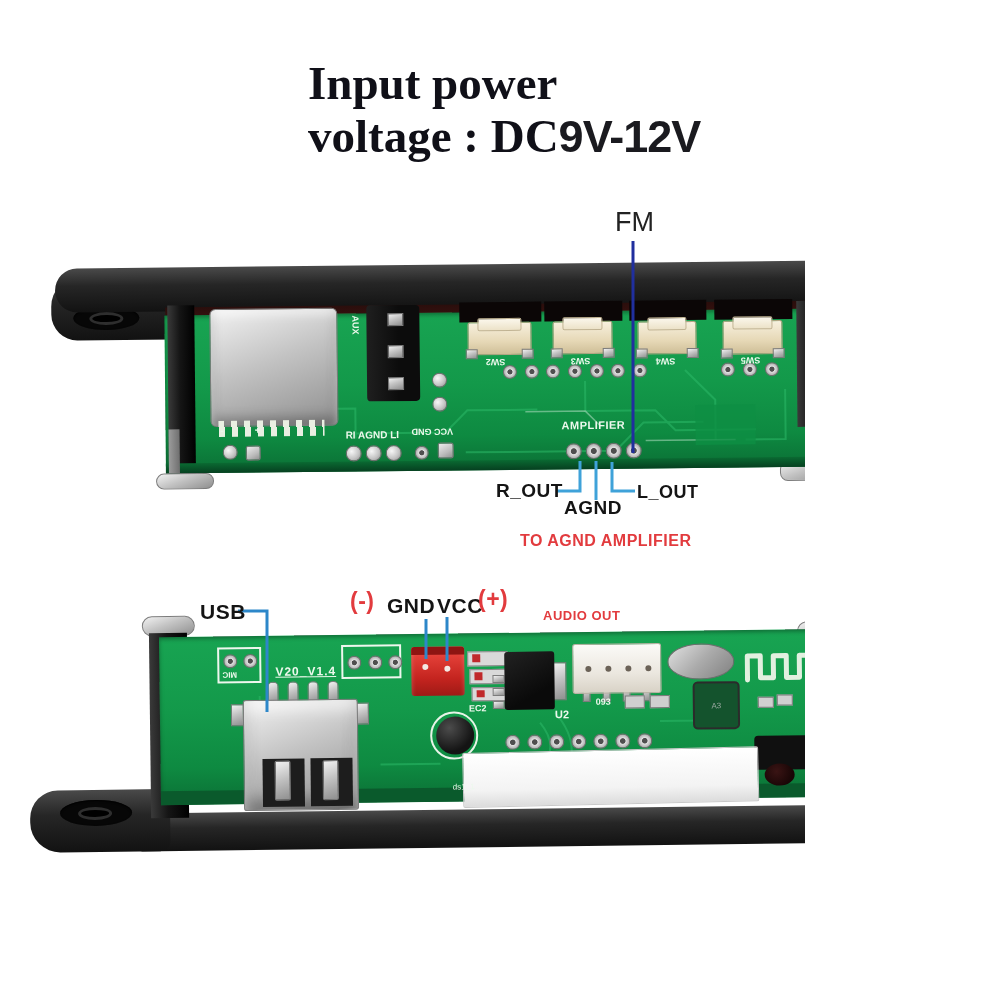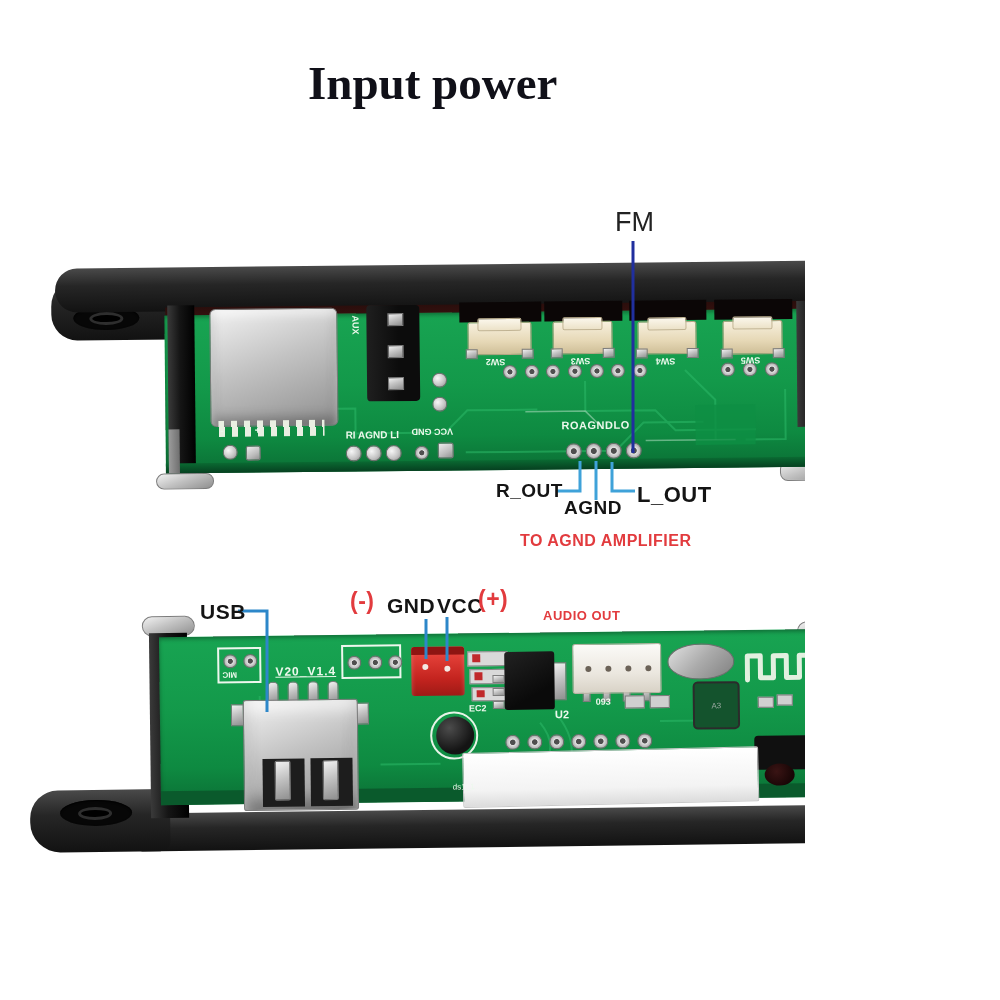--- a/index.html
+++ b/index.html
@@ -25,20 +25,23 @@
   .mir{transform:rotate(180deg);}
   svg{display:block;}
 </style>
 </head>
 <body>
 
 <div class="canvas">
 
   <div class="abs" style="left:308px;top:56px;">
     <div style="font-family:'Liberation Serif',serif;font-weight:bold;font-size:47px;color:#101018;line-height:54px;">Input power</div>
+    <div style="line-height:52px;white-space:nowrap;">
+      <span style="font-family:'Liberation Serif',serif;font-weight:bold;font-size:47px;color:#101018;">voltage : DC</span><span style="font-family:'Liberation Sans',sans-serif;font-weight:600;font-size:45px;color:#1a1a1f;letter-spacing:-1px;">9V-12V</span>
+    </div>
   </div>
 
   <div class="abs" style="left:48px;top:258px;width:904px;height:240px;transform:rotate(-0.6deg);">
 
     <div class="abs frame" style="left:4px;top:14px;width:132px;height:64px;border-radius:30px 8px 12px 26px;z-index:1;">
       <div class="abs hole" style="left:22px;top:30px;width:66px;height:24px;">
         <div class="abs ring" style="left:16px;top:6px;width:34px;height:13px;"></div>
       </div>
     </div>
     <div class="abs frame" style="left:778px;top:6px;width:120px;height:68px;border-radius:8px 30px 26px 12px;z-index:1;">
@@ -121,21 +124,21 @@
     <div class="abs pad2" style="left:477px;top:107px;width:14px;height:14px;z-index:6;"></div>
     <div class="abs pad2" style="left:498px;top:107px;width:14px;height:14px;z-index:6;"></div>
     <div class="abs pad2" style="left:520px;top:107px;width:14px;height:14px;z-index:6;"></div>
     <div class="abs pad2" style="left:542px;top:107px;width:14px;height:14px;z-index:6;"></div>
     <div class="abs pad2" style="left:563px;top:107px;width:14px;height:14px;z-index:6;"></div>
     <div class="abs pad2" style="left:585px;top:107px;width:14px;height:14px;z-index:6;"></div>
     <div class="abs pad2" style="left:673px;top:107px;width:14px;height:14px;z-index:6;"></div>
     <div class="abs pad2" style="left:695px;top:107px;width:14px;height:14px;z-index:6;"></div>
     <div class="abs pad2" style="left:717px;top:107px;width:14px;height:14px;z-index:6;"></div>
 
-    <div class="abs silk" style="left:513px;top:162px;font-size:11px;letter-spacing:.5px;z-index:7;">ROAGNDLO</div>
+    <div class="abs silk" style="left:513px;top:162px;font-size:11px;letter-spacing:.5px;z-index:7;">AMPLIFIER</div>
     <div class="abs pad2" style="left:517px;top:186px;width:16px;height:16px;z-index:6;"></div>
     <div class="abs pad2" style="left:537px;top:186px;width:16px;height:16px;z-index:6;"></div>
     <div class="abs pad2" style="left:557px;top:186px;width:16px;height:16px;z-index:6;"></div>
     <div class="abs pad2" style="left:577px;top:186px;width:16px;height:16px;z-index:6;"></div>
 
     <div class="abs silk" style="left:297px;top:170px;font-size:10px;z-index:7;">RI AGND LI</div>
     <div class="abs pad" style="left:297px;top:186px;width:16px;height:16px;z-index:6;"></div>
     <div class="abs pad" style="left:317px;top:186px;width:16px;height:16px;z-index:6;"></div>
     <div class="abs pad" style="left:337px;top:186px;width:16px;height:16px;z-index:6;"></div>
     <div class="abs silk mir" style="left:363px;top:168px;font-size:9px;z-index:7;">VCC GND</div>
@@ -276,21 +279,21 @@
     <path d="M596,500 L596,461" stroke="#3fa2d9" stroke-width="3" fill="none"></path>
     <path d="M635,491 L612,491 L612,462" stroke="#3fa2d9" stroke-width="3" fill="none"></path>
     <path d="M238,611 L267,611 L267,712" stroke="#2d87c9" stroke-width="3" fill="none"></path>
     <path d="M426,619 L426,659" stroke="#2d87c9" stroke-width="3" fill="none"></path>
     <path d="M447,617 L447,661" stroke="#2d87c9" stroke-width="3" fill="none"></path>
   </svg>
 
   <div class="abs" style="left:615px;top:207px;font-size:27px;color:#222;z-index:51;">FM</div>
   <div class="abs lbl" style="left:496px;top:480px;font-size:19px;z-index:51;">R_OUT</div>
   <div class="abs lbl" style="left:564px;top:497px;font-size:19px;z-index:51;">AGND</div>
-  <div class="abs lbl" style="left:637px;top:482px;font-size:22px;z-index:51;">L_OUT</div>
+  <div class="abs lbl" style="left:637px;top:482px;font-size:18px;z-index:51;">L_OUT</div>
   <div class="abs lbl red" style="left:520px;top:532px;font-size:16px;z-index:51;">TO AGND AMPLIFIER</div>
 
   <div class="abs lbl" style="left:200px;top:600px;font-size:21px;z-index:51;">USB</div>
   <div class="abs lbl red" style="left:350px;top:588px;font-size:23px;z-index:51;">(-)</div>
   <div class="abs lbl" style="left:387px;top:594px;font-size:21px;z-index:51;">GND</div>
   <div class="abs lbl" style="left:437px;top:594px;font-size:21px;z-index:51;">VCC</div>
   <div class="abs lbl red" style="left:478px;top:586px;font-size:23px;z-index:51;">(+)</div>
   <div class="abs lbl red" style="left:543px;top:608px;font-size:13px;z-index:51;">AUDIO OUT</div>
 </div>
 

